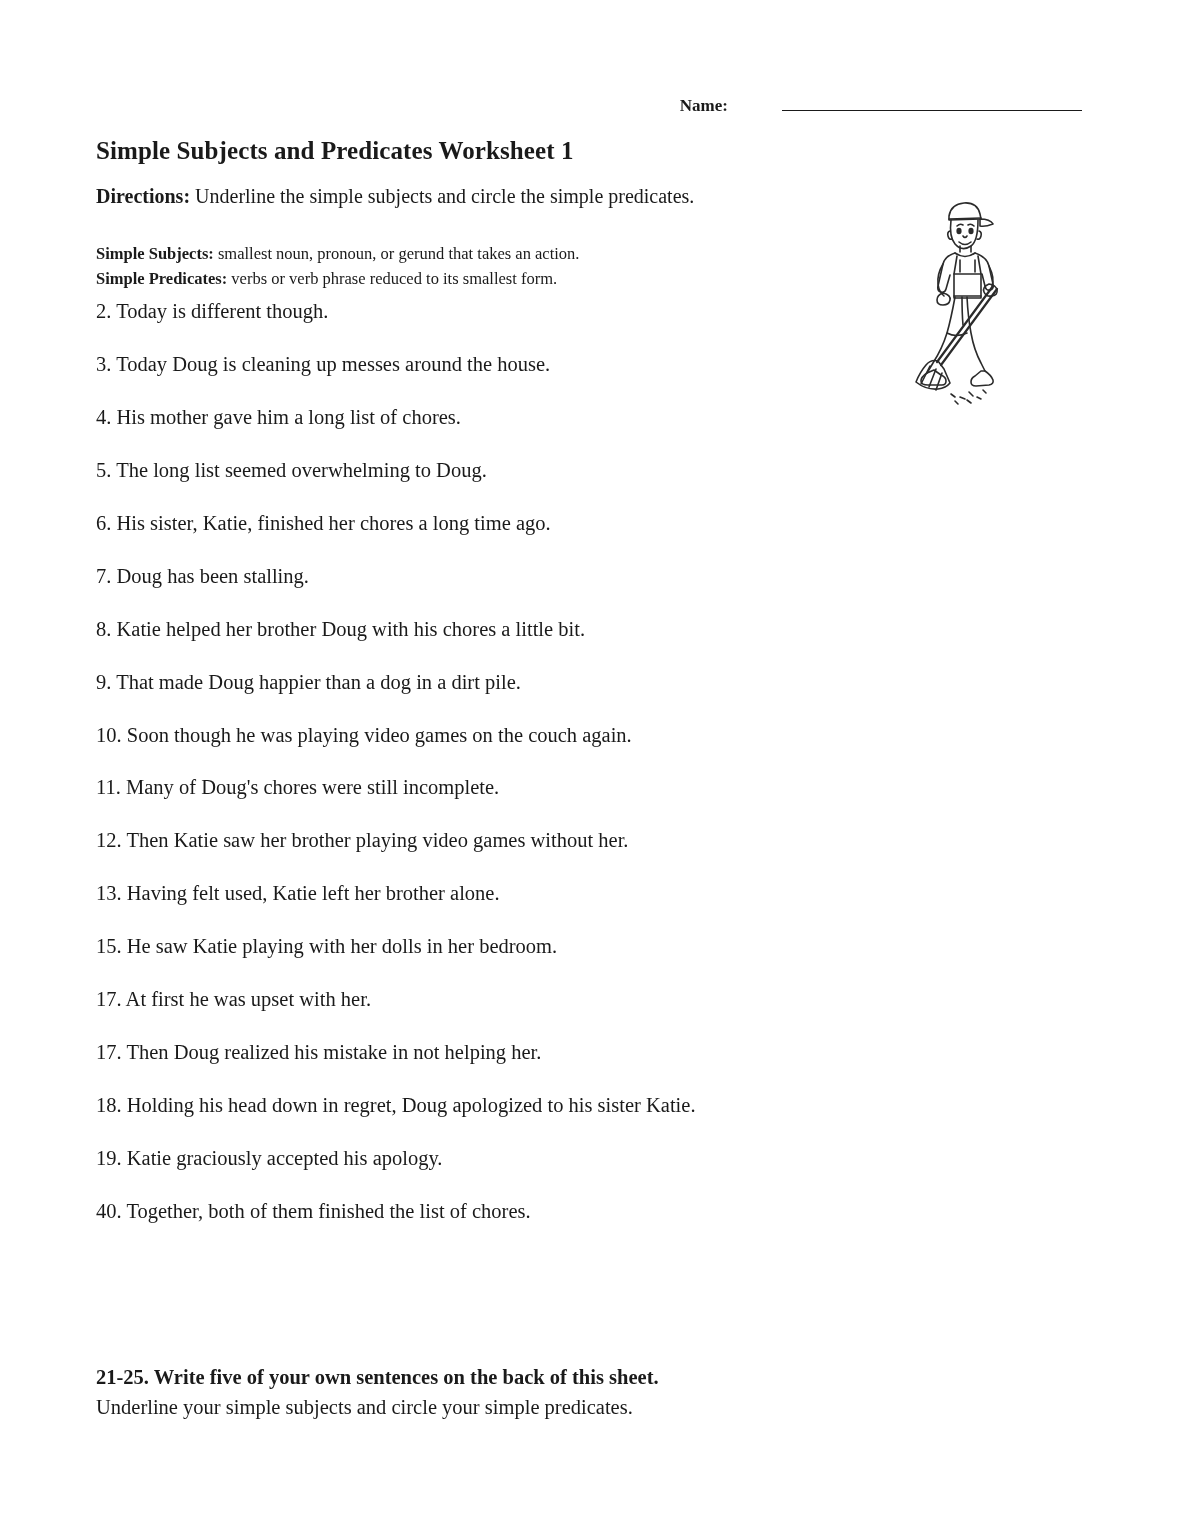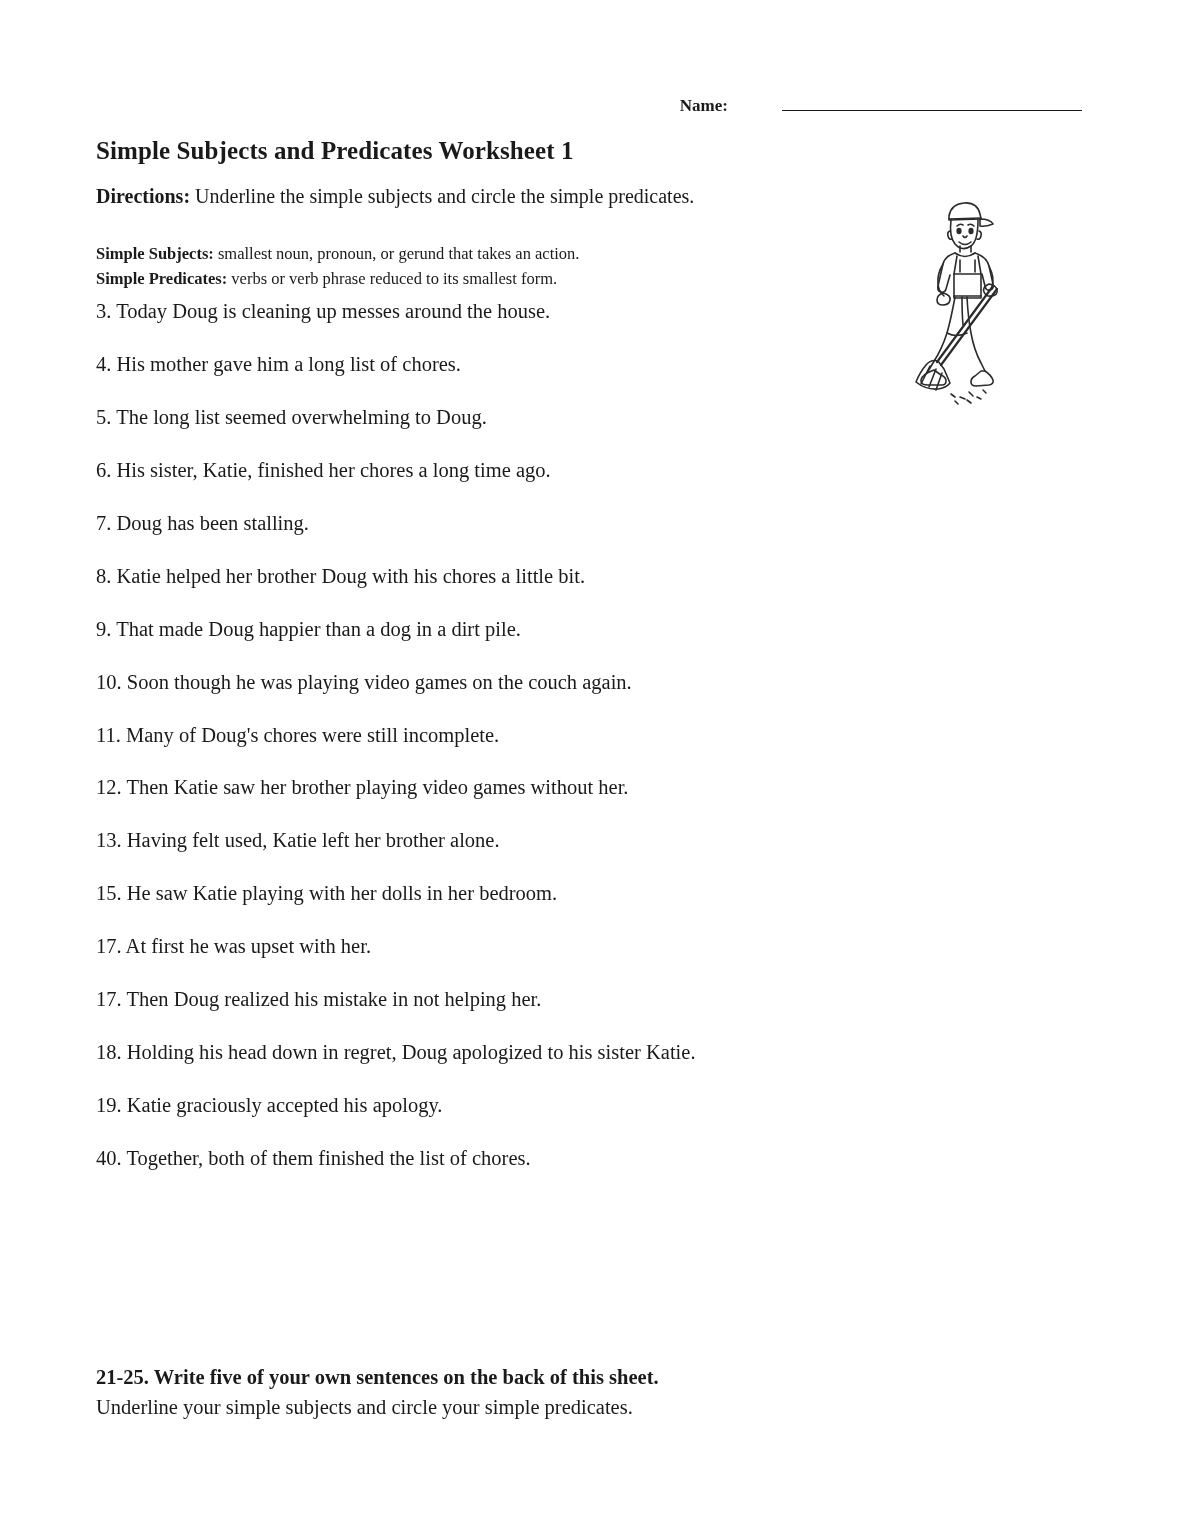--- a/index.html
+++ b/index.html
@@ -147,20 +147,21 @@
   <div class="defs">
     <div>
       <span class="term">Simple Subjects:</span><span> smallest noun, pronoun, or gerund that takes an action.</span>
     </div>
     <div>
       <span class="term">Simple Predicates:</span><span> verbs or verb phrase reduced to its smallest form.</span>
     </div>
   </div>
 
   <div class="sentences">
+    <div class="sentence">2. Today is different though.</div>
     <div class="sentence">3. Today Doug is cleaning up messes around the house.</div>
     <div class="sentence">4. His mother gave him a long list of chores.</div>
     <div class="sentence">5. The long list seemed overwhelming to Doug.</div>
     <div class="sentence">6. His sister, Katie, finished her chores a long time ago.</div>
     <div class="sentence">7. Doug has been stalling.</div>
     <div class="sentence">8. Katie helped her brother Doug with his chores a little bit.</div>
     <div class="sentence">9. That made Doug happier than a dog in a dirt pile.</div>
     <div class="sentence">10. Soon though he was playing video games on the couch again.</div>
     <div class="sentence">11. Many of Doug's chores were still incomplete.</div>
     <div class="sentence">12. Then Katie saw her brother playing video games without her.</div>

